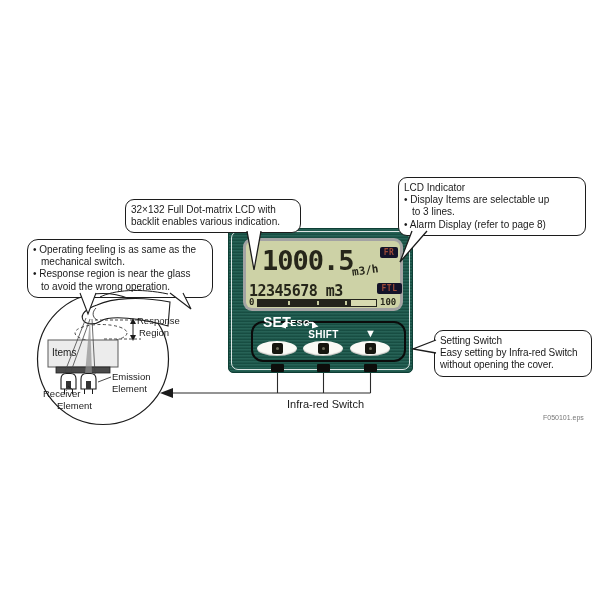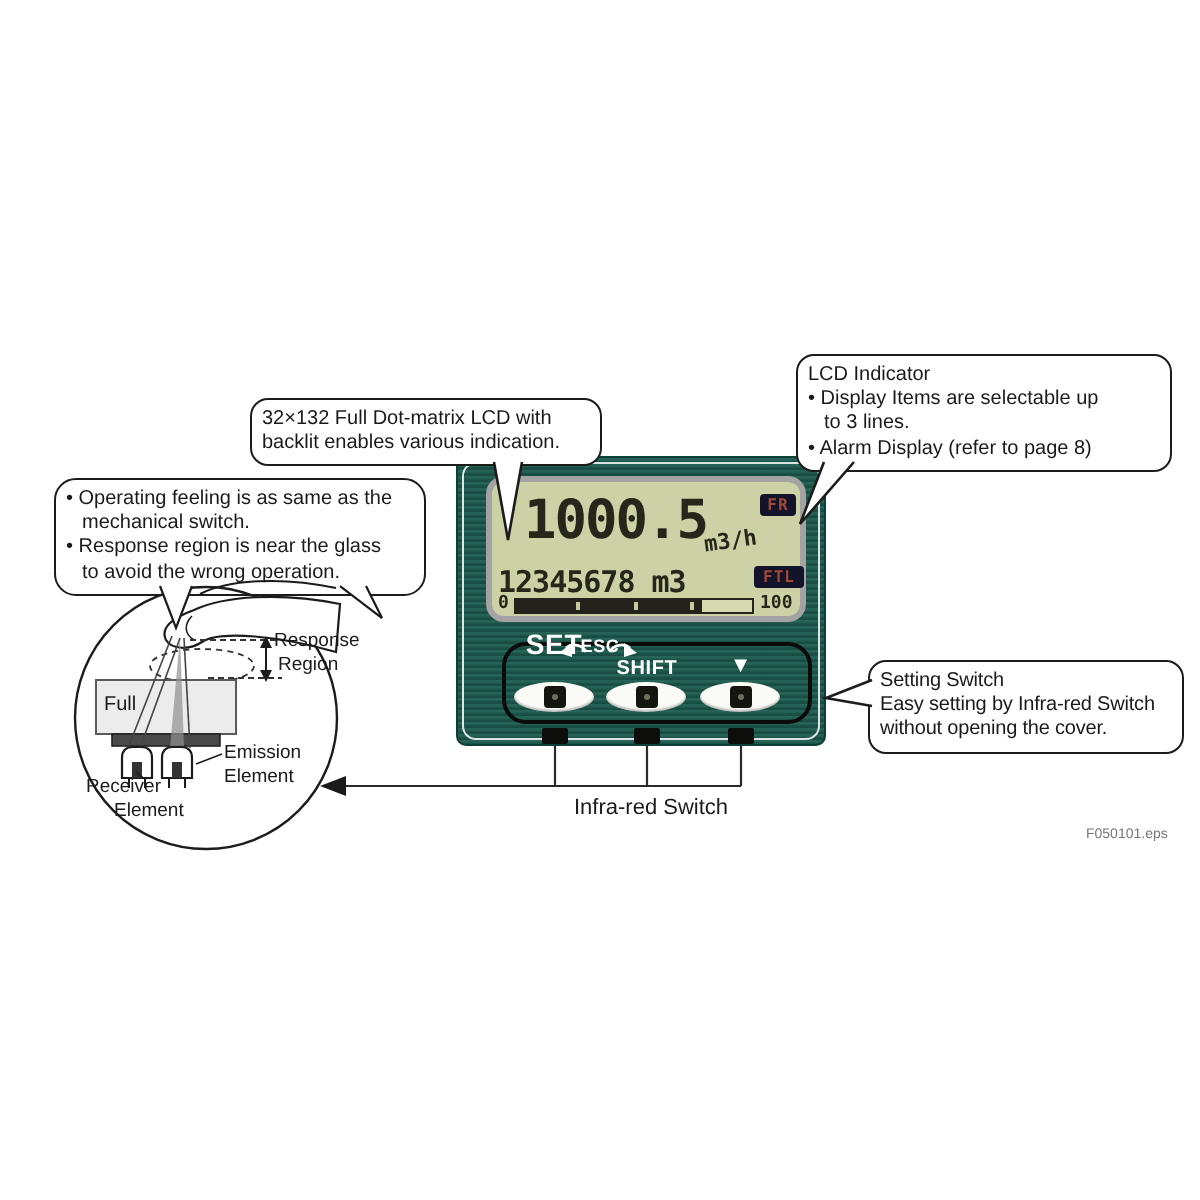--- a/index.html
+++ b/index.html
@@ -134,21 +134,21 @@
     <div class="ln indent">to avoid the wrong operation.</div>
   </div>
   <div class="callout" id="callout-d">
     <div class="ln">Setting Switch</div>
     <div class="ln">Easy setting by Infra-red Switch</div>
     <div class="ln">without opening the cover.</div>
   </div>
 
   <div class="free-label" id="lbl-response1">Response</div>
   <div class="free-label" id="lbl-response2">Region</div>
-  <div class="free-label" id="lbl-glass">Full</div>
+  <div class="free-label" id="lbl-glass">Items</div>
   <div class="free-label" id="lbl-emission1">Emission</div>
   <div class="free-label" id="lbl-emission2">Element</div>
   <div class="free-label" id="lbl-receiver1">Receiver</div>
   <div class="free-label" id="lbl-receiver2">Element</div>
 
   <div class="free-label" id="infrared-label">Infra-red Switch</div>
   <div class="free-label" id="file-label">F050101.eps</div>
 
   <svg class="overlay" width="600" height="600" viewBox="0 0 600 600">
 

